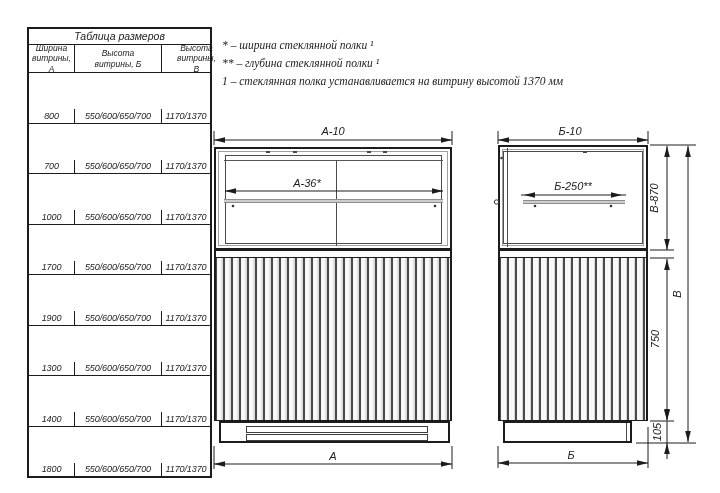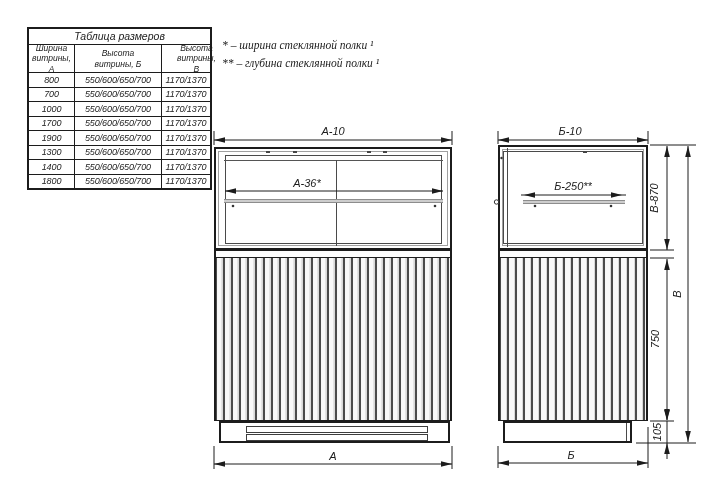--- a/index.html
+++ b/index.html
@@ -6,21 +6,21 @@
     font-family:"Liberation Sans",sans-serif;color:#1c1c1c;}
   .canvas{position:relative;width:720px;height:493px;background:#fff;font-style:italic;}
 
   
   .size-table{position:absolute;left:27px;top:27px;width:181px;border:2px solid #1c1c1c;background:#fff;}
   .tbl-title{height:15px;line-height:15px;text-align:center;font-size:10.5px;border-bottom:1px solid #1c1c1c;}
   .tbl-head{display:grid;grid-template-columns:46px 87px 1fr;border-bottom:1px solid #1c1c1c;}
   .tbl-head>div{height:27px;border-right:1px solid #1c1c1c;display:flex;align-items:center;justify-content:center;
     text-align:center;font-size:8.5px;line-height:1.25;padding:0 15px;}
   .tbl-head>div:last-child{border-right:none;}
-  .tbl-row{display:grid;grid-template-columns:46px 87px 1fr;border-bottom:1px solid #1c1c1c;}
+  .tbl-row{display:grid;grid-template-columns:46px 87px 1fr;border-bottom:1px solid #1c1c1c;margin-top:36px;}
   .tbl-row:last-child{border-bottom:none;}
   .tbl-row>div{height:13.5px;border-right:1px solid #1c1c1c;display:flex;align-items:center;justify-content:center;
     font-size:9px;letter-spacing:-0.1px;white-space:nowrap;}
   .tbl-row>div:last-child{border-right:none;}
 
   
   .notes{position:absolute;left:222px;top:36px;width:470px;font-size:11.5px;line-height:18px;font-family:Liberation Serif, serif;}
 
   
   .abs{position:absolute;box-sizing:border-box;}
@@ -102,20 +102,21 @@
     <div class="tbl-row">
       <div>1800</div>
       <div>550/600/650/700</div>
       <div>1170/1370</div>
     </div>
   </div>
 
   <div class="notes">
     <div>* – ширина стеклянной полки ¹</div>
     <div>** – глубина стеклянной полки ¹</div>
+    <div>1 – стеклянная полка устанавливается на витрину высотой 1370 мм</div>
   </div>
 
   <div>
     <div class="abs case fv-case" style="left:214px;top:147px;width:238px;height:103px;"></div>
     <div class="abs track" style="left:224px;top:160px;width:219px;height:0;"></div>
     <div class="abs vline" style="left:336px;top:160px;width:1px;height:86px;"></div>
     <div class="abs shelf" style="left:224px;top:199px;width:219px;height:4px;"></div>
     <div class="abs rail" style="left:214px;top:250px;width:238px;height:8px;"></div>
     <div class="abs ribbed" style="left:214px;top:258px;width:238px;height:163px;"></div>
     <div class="abs base" style="left:219px;top:421px;width:231px;height:22px;">

